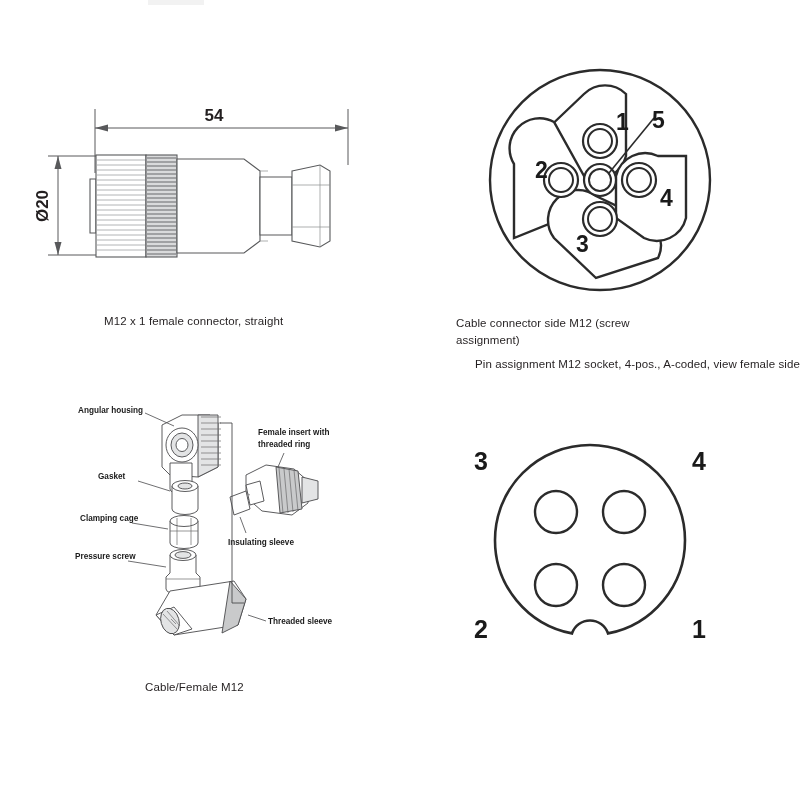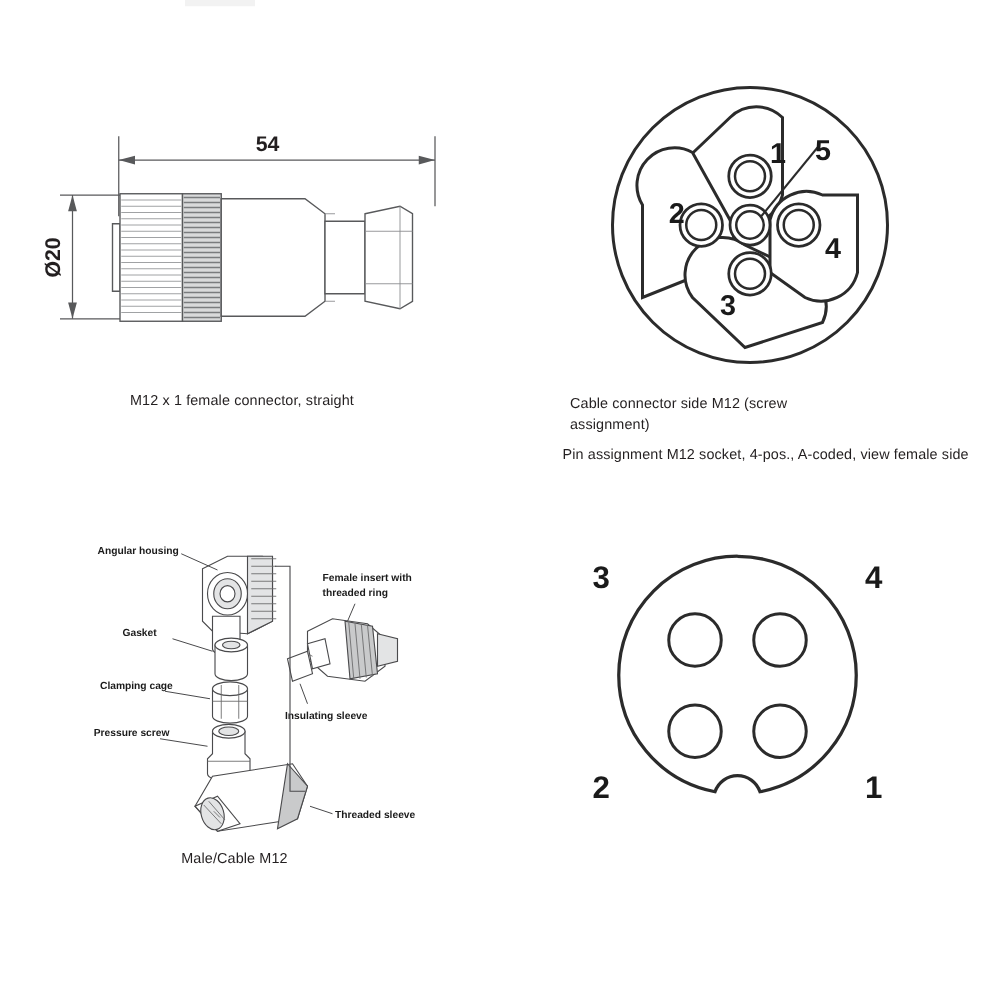--- a/index.html
+++ b/index.html
@@ -22,33 +22,33 @@
     width: 732px;
     height: 800px;
     border-radius: 25px;
   }
   .panel {
     position: absolute;
   }
   
   #panel-dimensional   { left: 30px;  top: 95px;  width: 360px; height: 200px; }
   #panel-pin5          { left: 480px; top: 60px;  width: 240px; height: 240px; }
-  #panel-exploded      { left: 70px;  top: 423px; width: 260px; height: 255px; }
+  #panel-exploded      { left: 70px;  top: 393px; width: 260px; height: 255px; }
   #panel-pin4          { left: 460px; top: 430px; width: 260px; height: 235px; }
 
   .caption {
     position: absolute;
     font-size: 11.5px;
     line-height: 17px;
     color: #231f20;
     letter-spacing: 0.1px;
   }
   #cap-dimensional { left: 104px; top: 313px; width: 330px; }
   #cap-pin5        { left: 456px; top: 315px; width: 250px; }
-  #cap-pinassign   { left: 450px; top: 356px; width: 350px; }
+  #cap-pinassign   { left: 450px; top: 356px; width: 350px; text-align: right; }
   #cap-exploded    { left: 145px; top: 679px; width: 260px; }
 
   
   #top-strip {
     position: absolute;
     left: 148px; top: 0;
     width: 56px; height: 5px;
     background: #f2f2f2;
   }
 
@@ -335,21 +335,21 @@
       <text class="exp-label" x="188" y="42">Female insert with</text>
       <text class="exp-label" x="188" y="54">threaded ring</text>
 
       <path class="exp-lead" d="M170 124 L176 140"></path>
       <text class="exp-label" x="158" y="152">Insulating sleeve</text>
 
       <path class="bracket" d="M150 30 L162 30 L162 210 L174 210"></path>
     </svg>
   </div>
 
-  <div class="caption" id="cap-exploded">Male/Cable M12</div>
+  <div class="caption" id="cap-exploded">Cable/Female M12</div>
 
   <div class="panel" id="panel-pin4">
     <svg width="260" height="235" viewBox="0 0 260 235">
 
       <path class="circ-outer4" d="M130 15
                A95 95 0 0 1 225 110
                A95 95 0 0 1 148 203.4
                A19 19 0 0 0 112 203.4
                A95 95 0 0 1 35 110
                A95 95 0 0 1 130 15 Z"></path>

